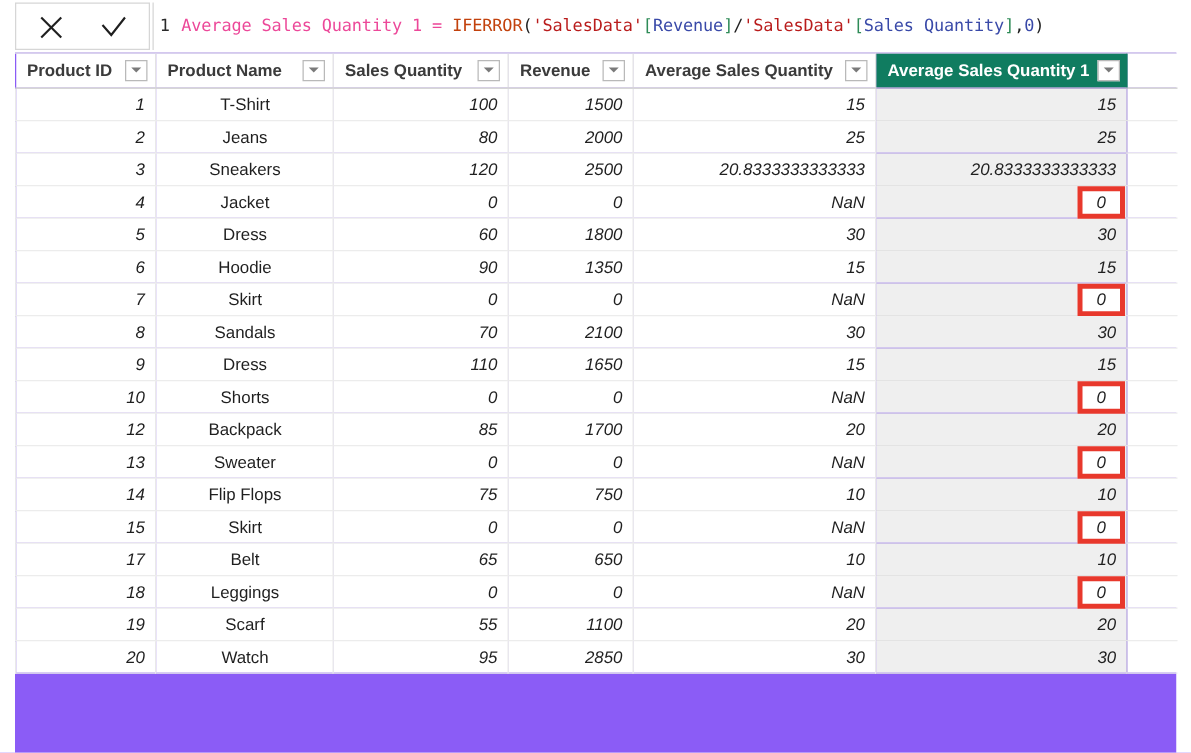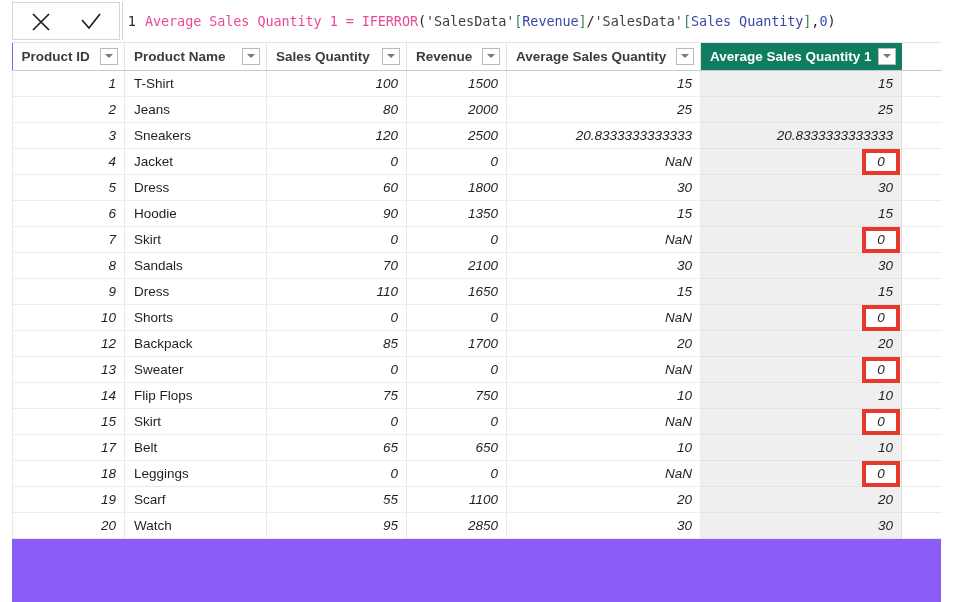--- a/index.html
+++ b/index.html
@@ -58,23 +58,23 @@
     flex: none;
   }
   #formula-text {
     font-family: "DejaVu Sans Mono", monospace;
     font-size: 13.5px;
     white-space: pre;
     color: #1a1a1a;
     letter-spacing: -0.1px;
   }
   .tok-plain  { color: #ec4899; }
-  .tok-func   { color: #ec4899; }
+  .tok-func   { color: #c2410c; }
   .tok-paren  { color: #1f1f1f; }
-  .tok-table  { color: #404040; }
+  .tok-table  { color: #b91c1c; }
   .tok-brkt   { color: #2e8b57; }
   .tok-col    { color: #3949a8; }
   .tok-op     { color: #1f1f1f; }
   .tok-num    { color: #3949a8; }
 
   
   #grid {
     position: absolute;
     left: 12px; top: 42px;
     width: 929px; height: 560px;
@@ -147,21 +147,21 @@
     padding: 0 8px;
     font-style: italic;
     color: #1f1f1f;
     text-align: right;
     vertical-align: middle;
     white-space: nowrap;
     background: #ffffff;
   }
   tbody td.name-cell {
     font-style: normal;
-    text-align: left;
+    text-align: center;
     padding-left: 9px;
     color: #1f1f1f;
   }
   tbody td.sel-col {
     background: #efefef;
     border-right: 1px solid #e0e0e0;
     border-bottom: 1px solid #e3e3e3;
     position: relative;
   }
   tbody td.pad-col {

